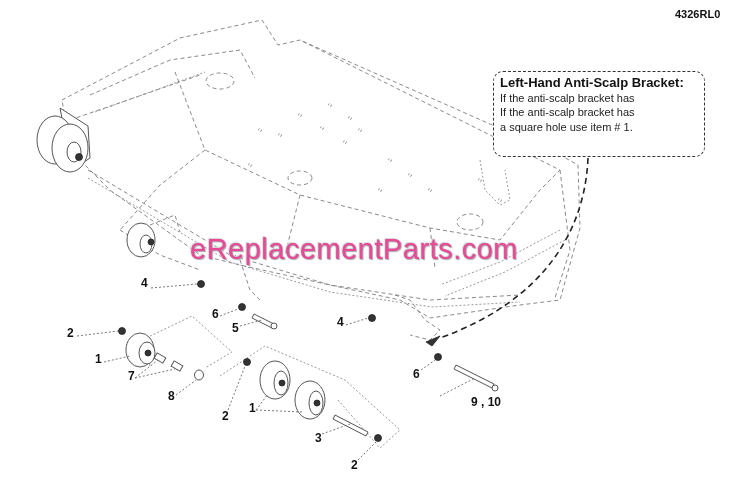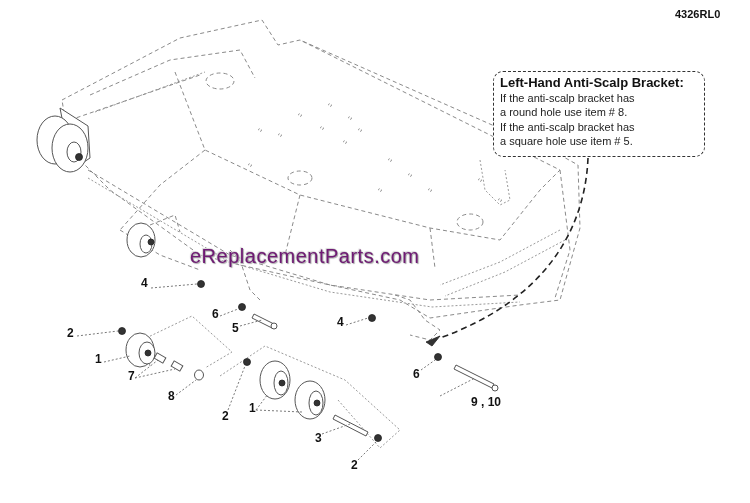--- a/index.html
+++ b/index.html
@@ -14,21 +14,21 @@
     .callout-arc { fill: none; stroke: #222; stroke-width: 1.6; stroke-dasharray: 6 4; }
     .diagram-id { position: absolute; left: 675px; top: 8px; font-size: 11px; font-weight: bold; color: #111; }
     .note-box {
       position: absolute; left: 493px; top: 71px; width: 212px; height: 86px;
       border: 1.5px dashed #333; border-radius: 10px; background: #fff;
       padding: 4px 6px; box-sizing: border-box; font-size: 11px; line-height: 14.5px; color: #222;
     }
     .note-title { font-weight: bold; color: #111; font-size: 13px; }
     .num { position: absolute; font-size: 12px; font-weight: bold; color: #111; }
     .watermark {
-      position: absolute; left: 190px; top: 245px; font-size: 20px; color: #701a75;
+      position: absolute; left: 190px; top: 233px; font-size: 29px; color: #ec4899;
       letter-spacing: 0.5px; text-shadow: 0 0 1px #999, 1px 1px 1px #aaa, -1px -1px 1px #ddd; white-space: nowrap;
     }
   </style>
 </head>
 <body>
 
 <div id="stage">
 
   <svg width="750" height="503" viewBox="0 0 750 503">
 
@@ -148,23 +148,22 @@
     </g>
 
     <path class="callout-arc" d="M588,158 C585,230 545,300 440,338"></path>
   </svg>
 
   <div class="diagram-id">4326RL0</div>
 
   <div class="note-box">
     <div class="note-title">Left-Hand Anti-Scalp Bracket:</div>
     <div>If the anti-scalp bracket has</div>
-    <div>a round hole use item # 8.</div>
     <div>If the anti-scalp bracket has</div>
-    <div>a square hole use item # 5.</div>
+    <div>a square hole use item # 1.</div>
   </div>
 
   <div class="watermark">eReplacementParts.com</div>
 
   <div id="callouts">
     <span class="num" style="left: 141px; top: 276px;">4</span>
     <span class="num" style="left: 212px; top: 307px;">6</span>
     <span class="num" style="left: 232px; top: 321px;">5</span>
     <span class="num" style="left: 67px; top: 326px;">2</span>
     <span class="num" style="left: 95px; top: 352px;">1</span>

